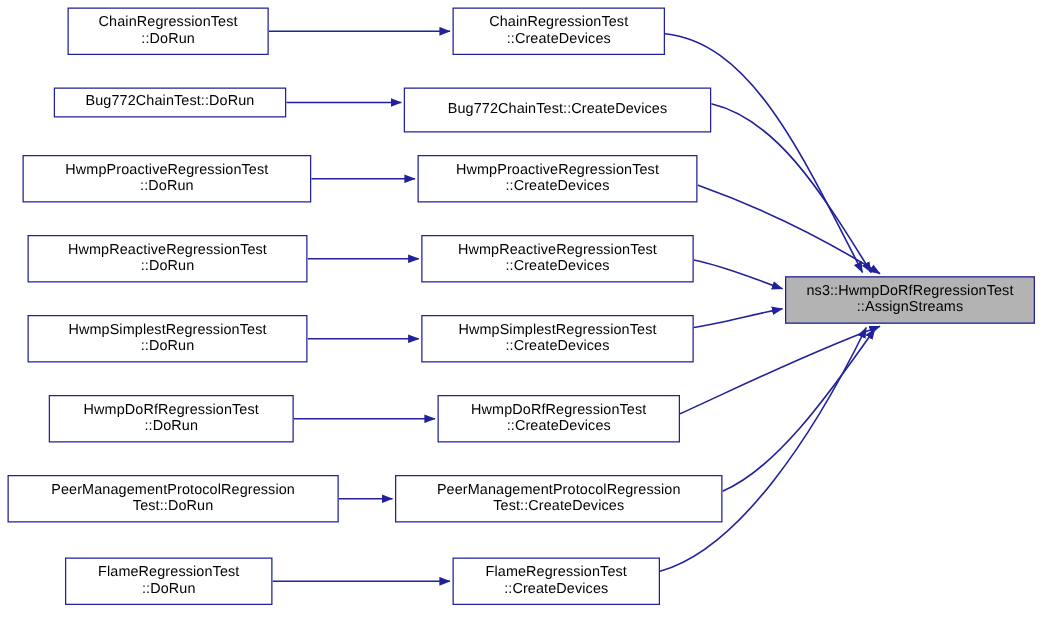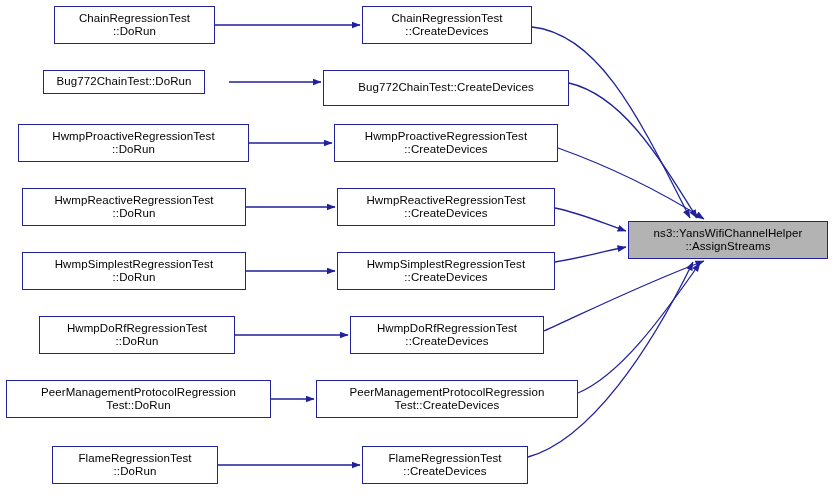--- a/index.html
+++ b/index.html
@@ -71,21 +71,21 @@
       <path d="M555,208 C580,213 600,222 626,231"></path>
       <path d="M555,262 C580,258 600,252 626,247"></path>
       <path d="M544,331 C580,315 640,285 704,261"></path>
       <path d="M578,393 C620,375 660,320 700,263"></path>
       <path d="M528,457 C590,440 650,350 693,262"></path>
     </g>
   </svg>
 
   <div class="node" style="left:54px; top:6px; width:161px; height:38px;">ChainRegressionTest
 ::DoRun</div>
-  <div class="node" style="left:43px; top:70px; width:162px; height:24px;">Bug772ChainTest::DoRun</div>
+  <div class="node" style="left:43px; top:70px; width:186px; height:24px;">Bug772ChainTest::DoRun</div>
   <div class="node" style="left:18px; top:124px; width:231px; height:38px;">HwmpProactiveRegressionTest
 ::DoRun</div>
   <div class="node" style="left:22px; top:188px; width:224px; height:38px;">HwmpReactiveRegressionTest
 ::DoRun</div>
   <div class="node" style="left:22px; top:252px; width:224px; height:38px;">HwmpSimplestRegressionTest
 ::DoRun</div>
   <div class="node" style="left:39px; top:316px; width:196px; height:38px;">HwmpDoRfRegressionTest
 ::DoRun</div>
   <div class="node" style="left:6px; top:380px; width:265px; height:38px;">PeerManagementProtocolRegression
 Test::DoRun</div>
@@ -101,16 +101,16 @@
 ::CreateDevices</div>
   <div class="node" style="left:337px; top:252px; width:218px; height:38px;">HwmpSimplestRegressionTest
 ::CreateDevices</div>
   <div class="node" style="left:350px; top:316px; width:194px; height:38px;">HwmpDoRfRegressionTest
 ::CreateDevices</div>
   <div class="node" style="left:316px; top:380px; width:262px; height:38px;">PeerManagementProtocolRegression
 Test::CreateDevices</div>
   <div class="node" style="left:362px; top:446px; width:166px; height:38px;">FlameRegressionTest
 ::CreateDevices</div>
 
-  <div class="node highlight" style="left:628px; top:221px; width:200px; height:38px;">ns3::YansWifiChannelHelper
+  <div class="node highlight" style="left:628px; top:221px; width:200px; height:38px;">ns3::HwmpDoRfRegressionTest
 ::AssignStreams</div>
 
 </div>
 
 </body></html>

